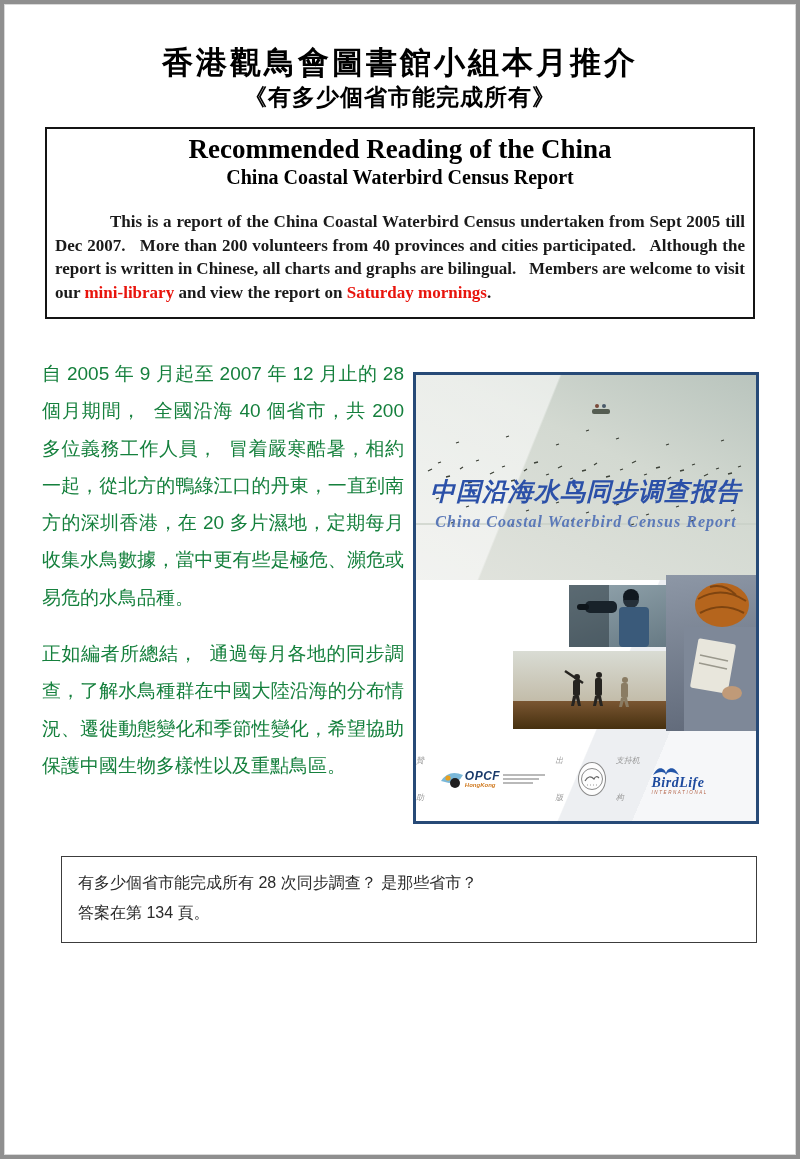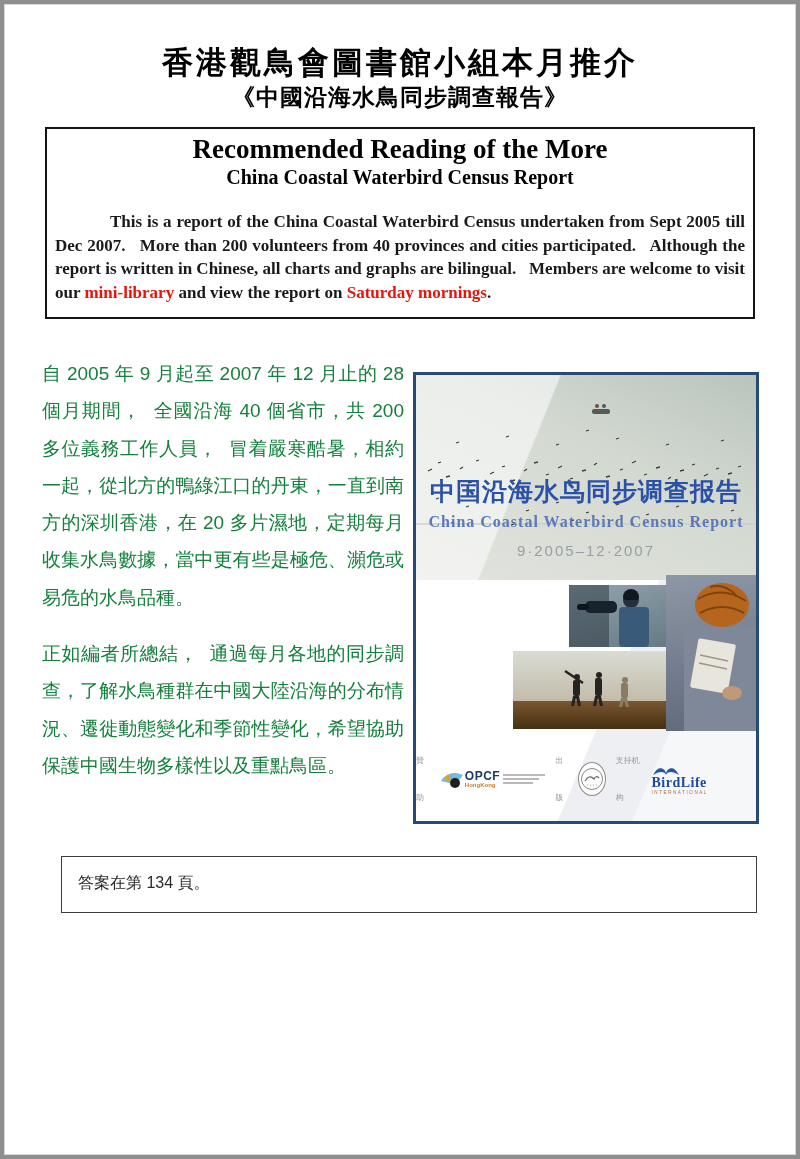--- a/index.html
+++ b/index.html
@@ -63,20 +63,21 @@
   }
   
   .cover{
     float:right;
     width:340px;height:446px;
     border:3px solid #274a77;
     margin:17px 0 32px 9px;
     position:relative;
     background:#fbfbfc;
     overflow:hidden;
+    font-style:italic;
   }
   .cover-photo-top{
     position:absolute;left:0;top:0;width:340px;height:205px;
     background:linear-gradient(205deg,#b9c4bd 0%,#d3d9d1 40%,#e2e4de 100%);
   }
   .cover-photo-top::before{
     content:"";position:absolute;inset:0;
     background:linear-gradient(112deg,rgba(255,255,255,.55) 0 34%,rgba(255,255,255,0) 34.5%);
   }
   .cover-photo-top svg{position:absolute;inset:0;}
@@ -141,43 +142,42 @@
   .know-q{margin:0;}
   .know-a{margin:0 0 32px 0;}
   .know-a:last-child{margin-bottom:0;}
 </style>
 </head>
 <body>
 
 <div class="page">
 
   <h1 class="main-title">香港觀鳥會圖書館小組本月推介</h1>
-  <h2 class="sub-title">《中國沿海水鳥同步調查報告》</h2>
+  <h2 class="sub-title">《有多少個省市能完成所有》</h2>
 
   <div class="intro-box">
-    <p class="intro-heading">Recommended Reading of the More</p>
+    <p class="intro-heading">Recommended Reading of the China</p>
     <p class="intro-subheading">China Coastal Waterbird Census Report</p>
     <p class="intro-paragraph"><span>This is a report of the China Coastal Waterbird Census undertaken from Sept 2005 till Dec 2007.   More than 200 volunteers from 40 provinces and cities participated.   Although the report is written in Chinese, all charts and graphs are bilingual.   Members are welcome to visit our </span><span class="red-text">mini-library</span><span> and view the report on </span><span class="red-text">Saturday mornings</span><span>.</span></p>
   </div>
 
   <div class="content">
 
     <div class="cover">
       <div class="cover-photo-top">
         <svg viewBox="0 0 340 205" width="340" height="205">
           <rect x="0" y="148" width="340" height="2" fill="#c8cec6" opacity="0.7"></rect>
           <path stroke="#3d4238" stroke-width="1.3" fill="none" d="M12 96l4-2M22 88l3-1M30 102l4-1M44 94l3-2M52 108l4-1M60 86l3-1M74 99l4-2M86 92l3-1M95 106l4-1M108 96l3-2M118 88l4-1M130 100l3-1M142 93l4-2M154 104l3-1M166 96l4-1M178 90l3-2M190 102l4-1M204 95l3-1M216 88l4-2M228 100l3-1M240 93l4-1M252 104l3-2M264 96l4-1M276 90l3-1M288 101l4-2M300 94l3-1M312 99l4-1M322 92l3-1M40 68l3-1M90 62l3-1M140 70l3-1M200 64l3-1M250 70l3-1M305 66l3-1M170 56l3-1M20 124l3-1M50 132l3-1M80 126l3-1M110 136l3-1M140 128l3-1M170 138l3-1M200 130l3-1M230 140l3-1M260 132l3-1M290 126l3-1M315 136l3-1M35 148l3-1M95 150l3-1M155 146l3-1M215 150l3-1M275 146l3-1"></path>
           <rect x="176" y="34" width="18" height="5" rx="2" fill="#555d52"></rect>
           <circle cx="181" cy="31" r="2" fill="#7a4a3a"></circle>
           <circle cx="188" cy="31" r="2" fill="#4a5a6a"></circle>
         </svg>
         <div class="cover-titles">
           <div class="cover-title-cn">中国沿海水鸟同步调查报告</div>
           <div class="cover-title-en">China Coastal Waterbird Census Report</div>
-          <div class="cover-dates">9·2005–12·2007</div>
         </div>
       </div>
 
       <div class="cover-mid"></div>
 
       <div class="photo photo-scope">
         <svg viewBox="0 0 97 62" width="97" height="62">
           <rect width="97" height="62" fill="none"></rect>
           <path d="M0 0h40v62H0z" fill="#2e3a42" opacity=".55"></path>
           <circle cx="62" cy="15" r="8" fill="#25303a"></circle>
@@ -265,18 +265,19 @@
           <span class="birdlife-name">BirdLife</span>
           <span class="birdlife-sub">INTERNATIONAL</span>
         </span>
       </div>
     </div>
 
     <p class="cn-par">自 2005 年 9 月起至 2007 年 12 月止的 28 個月期間，  全國沿海 40 個省市，共 200 多位義務工作人員，  冒着嚴寒酷暑，相約一起，從北方的鴨綠江口的丹東，一直到南方的深圳香港，在 20 多片濕地，定期每月收集水鳥數據，當中更有些是極危、瀕危或易危的水鳥品種。</p>
     <p class="cn-par">正如編者所總結，  通過每月各地的同步調查，了解水鳥種群在中國大陸沿海的分布情況、遷徙動態變化和季節性變化，希望協助保護中國生物多樣性以及重點鳥區。</p>
 
     <div class="know-box">
+      <p class="know-q">有多少個省市能完成所有 28 次同步調查？  是那些省市？</p>
       <p class="know-a">答案在第 134 頁。</p>
 
     </div>
 
   </div>
 </div>
 
 </body></html>

